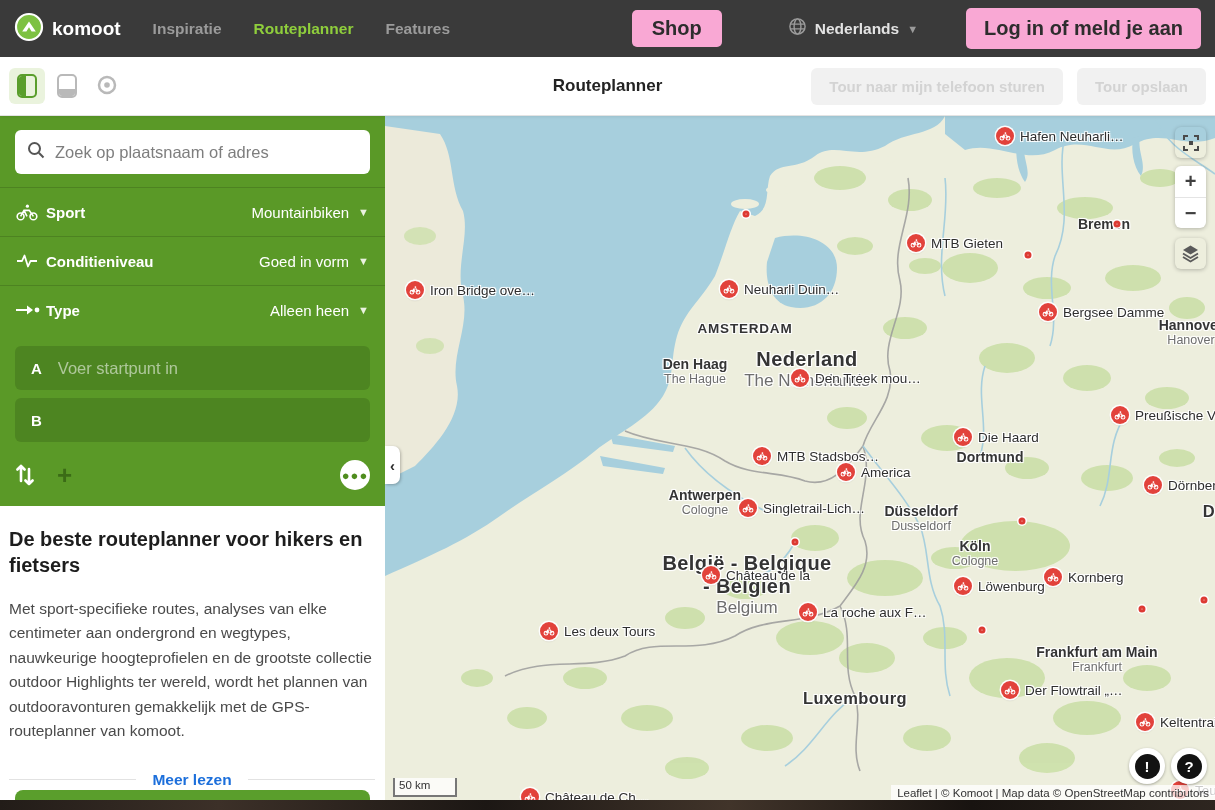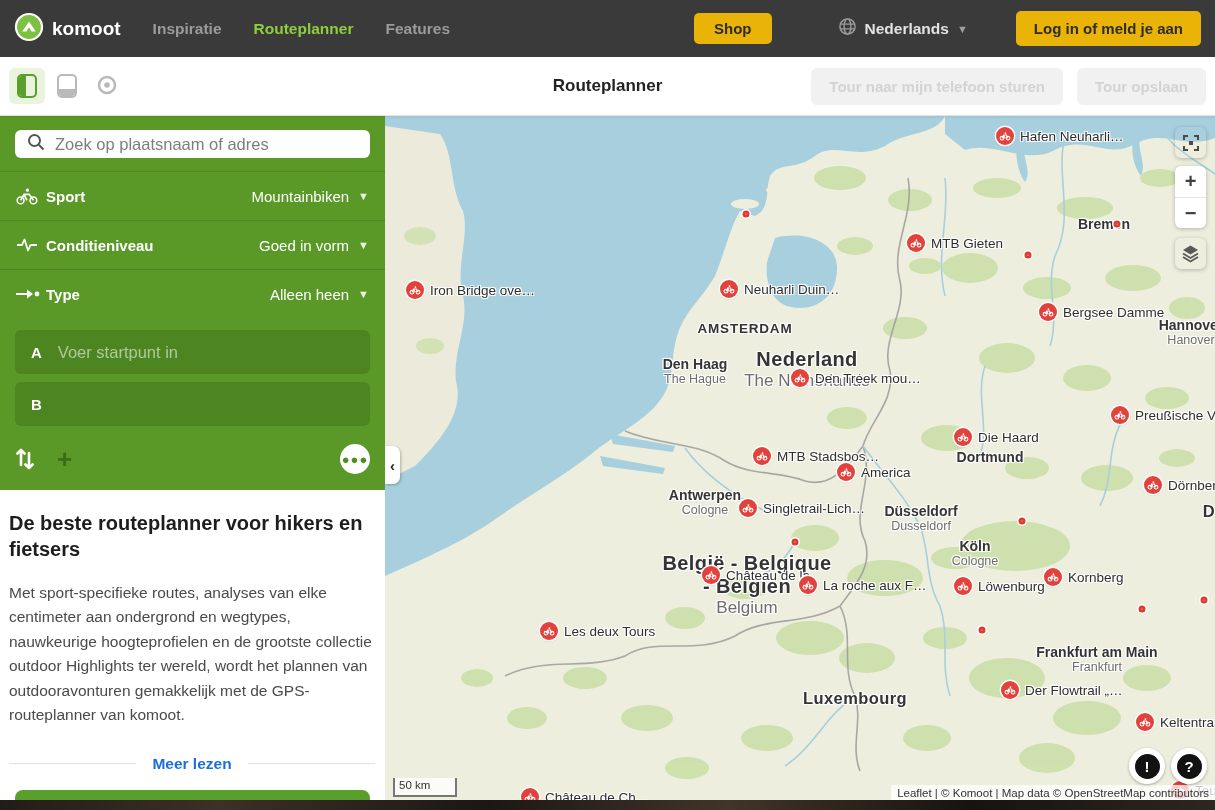--- a/index.html
+++ b/index.html
@@ -5,21 +5,21 @@
   * { margin:0; padding:0; box-sizing:border-box; }
   html,body { width:1215px; height:810px; overflow:hidden; font-family:"Liberation Sans",sans-serif; background:#fff; }
 
   
   .topnav { height:57px; background:#3a3a3a; display:flex; align-items:center; padding:0 14px; position:relative; z-index:70; }
   .brand { display:flex; align-items:center; gap:8px; cursor:pointer; }
   .brand-name { color:#fff; font-size:19px; font-weight:bold; }
   .nav-link { color:#9b9b9b; font-size:15.5px; font-weight:bold; margin-left:32px; cursor:pointer; }
   .nav-link.active { color:#8fce3c; }
   .nav-right { margin-left:auto; display:flex; align-items:center; }
-  .btn-green { background:#eab308; color:#2d2d2d; font-weight:bold; font-size:15px; border:none; border-radius:5px; cursor:pointer; }
+  .btn-green { background:#f9a8d4; color:#2d2d2d; font-weight:bold; font-size:20px; border:none; border-radius:5px; cursor:pointer; }
   .shop-btn { padding:7px 20px; margin-right:66px; }
   .lang { display:flex; align-items:center; gap:8px; cursor:pointer; margin-right:48px; }
   .lang-label { color:#e3e3e3; font-size:15.5px; font-weight:bold; }
   .caret { color:#9b9b9b; font-size:11px; }
   .login-btn { padding:9px 18px; }
 
   
   .toolbar { height:59px; background:#fff; border-bottom:1px solid #e3e3e3; display:flex; align-items:center; padding:0 9px; position:relative; z-index:60; box-shadow:0 1px 3px rgba(0,0,0,.08); }
   .tool-icon { width:36px; height:36px; border-radius:6px; display:flex; align-items:center; justify-content:center; cursor:pointer; margin-right:4px; background:transparent; border:none; }
   .tool-icon.active { background:#eaf3dd; }
@@ -30,21 +30,21 @@
   .toolbar-title { position:absolute; left:50%; transform:translateX(-50%); font-size:17px; font-weight:bold; color:#232323; }
   .toolbar-right { margin-left:auto; display:flex; gap:14px; }
   .btn-disabled { background:#f1f1f1; color:#d3d3d3; font-weight:bold; font-size:15px; border:none; border-radius:6px; padding:10px 18px; cursor:default; }
 
   
   .content { display:flex; height:694px; position:relative; }
   .left-col { width:385px; display:flex; flex-direction:column; position:relative; background:#fff; z-index:20; }
 
   
   .planner { background:#5a9927; padding-top:14px; }
-  .search-wrap { margin:0 15px 13px 15px; background:#fff; border-radius:6px; height:28px; display:flex; align-items:center; padding:0 12px; gap:10px; }
+  .search-wrap { margin:0 15px 13px 15px; background:#fff; border-radius:6px; height:44px; display:flex; align-items:center; padding:0 12px; gap:10px; }
   .search-wrap input { border:none; outline:none; font-size:16.5px; color:#333; flex:1; font-family:"Liberation Sans",sans-serif; }
   .search-wrap input::placeholder { color:#7e7e7e; }
   .p-row { height:49px; display:flex; align-items:center; padding:0 16px; border-top:1px solid rgba(0,0,0,.14); cursor:pointer; }
   .p-row .ricon { width:30px; display:flex; align-items:center; }
   .p-row .rlabel { color:#fff; font-size:15px; font-weight:bold; }
   .p-row .rvalue { margin-left:auto; color:#fff; font-size:15px; display:flex; align-items:center; gap:9px; }
   .p-row .rvalue .caret { color:#eaf2e0; }
   .ab-wrap { padding:12px 15px 0 15px; }
   .ab-field { background:#4d8521; border-radius:6px; height:44px; display:flex; align-items:center; padding:0 16px; gap:16px; margin-bottom:8px; }
   .ab-letter { color:#fff; font-weight:bold; font-size:15px; }
@@ -529,21 +529,21 @@
         <span class="mk-pin">
           <svg width="12" height="9" viewBox="0 0 16 13" fill="none" stroke="#fff" stroke-width="1.5">
             <circle cx="3.6" cy="9" r="2.7"></circle>
             <circle cx="12.4" cy="9" r="2.7"></circle>
             <path d="M3.6 9 L6 4.4 H10.2 L12.4 9 M6 4.4 L8.2 9"></path>
             <circle cx="8.6" cy="1.6" r="1.3" fill="#fff" stroke="none"></circle>
           </svg>
         </span>
         <span class="mk-label">Löwenburg</span>
       </div>
-      <div class="mk" style="left: 414px; top: 469px;">
+      <div class="mk" style="left: 414px; top: 496px;">
         <span class="mk-pin">
           <svg width="12" height="9" viewBox="0 0 16 13" fill="none" stroke="#fff" stroke-width="1.5">
             <circle cx="3.6" cy="9" r="2.7"></circle>
             <circle cx="12.4" cy="9" r="2.7"></circle>
             <path d="M3.6 9 L6 4.4 H10.2 L12.4 9 M6 4.4 L8.2 9"></path>
             <circle cx="8.6" cy="1.6" r="1.3" fill="#fff" stroke="none"></circle>
           </svg>
         </span>
         <span class="mk-label">La roche aux F…</span>
       </div>

